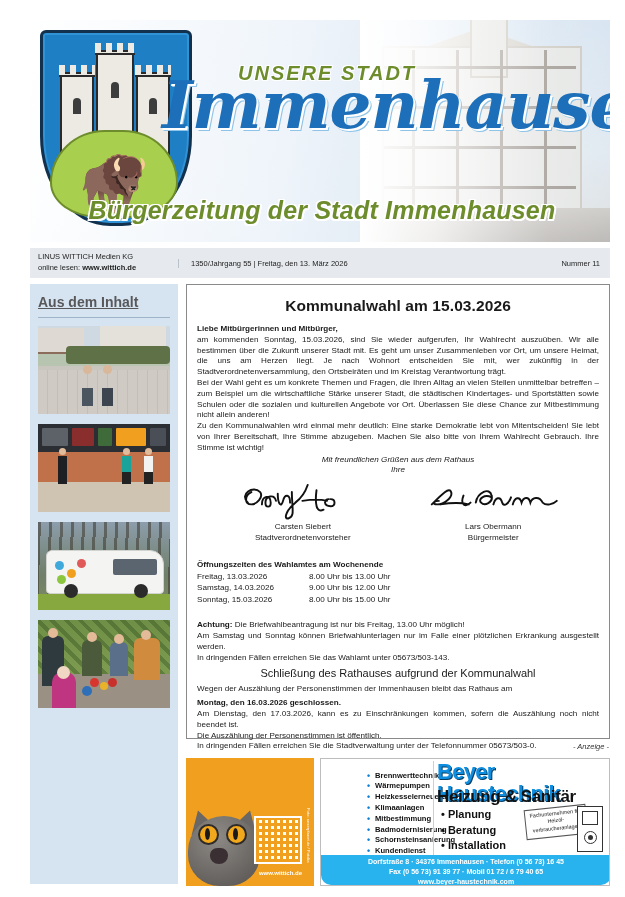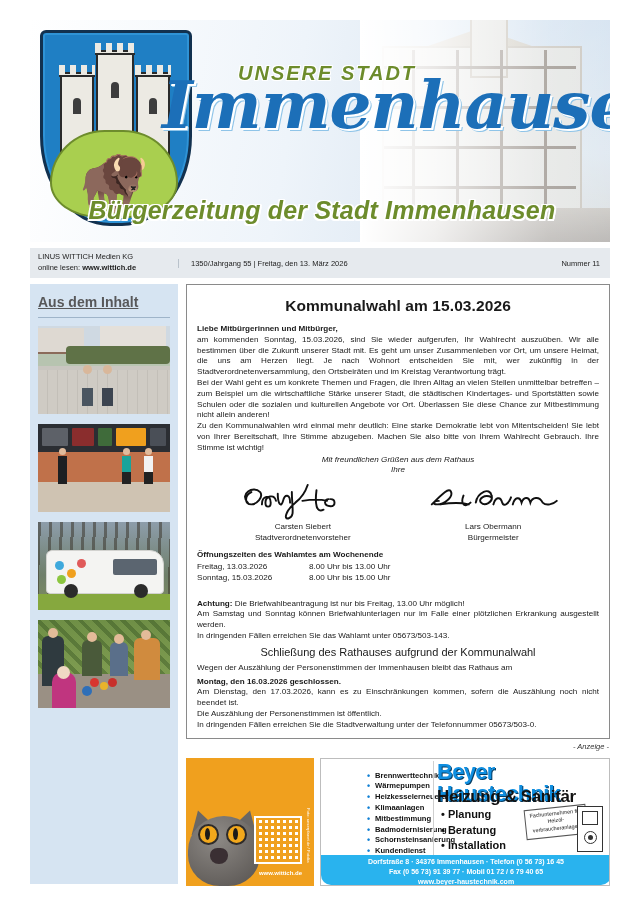--- a/index.html
+++ b/index.html
@@ -117,21 +117,21 @@
   .art p{margin:0;font-size:8.1px;line-height:1.335;text-align:justify;}
   .art .lead{font-weight:700;}
   .center{text-align:center !important;}
   .ital{font-style:italic;}
 
   .sigrow{display:flex;justify-content:space-between;margin:2px 18px 0 18px;}
   .sigcol{width:48%;text-align:center;}
   .sigimg{height:44px;display:block;margin:0 auto;}
   .signame{font-size:8.1px;line-height:1.3;}
 
-  .hours{font-size:8.1px;line-height:1.42;margin-top:6px;}
+  .hours{font-size:8.1px;line-height:1.42;margin-top:16px;}
   .hours .hh{font-weight:700;}
   .hours .row{display:flex;}
   .hours .row span:first-child{width:112px;}
 
   .art-h2{text-align:center;font-size:11px;font-weight:400;margin:4px 0 5px 0;}
 
   
   .anzeige{position:absolute;right:16px;top:742px;font-size:7.5px;font-style:italic;color:#333;}
 
   .ad-wittich{position:absolute;left:186px;top:758px;width:128px;height:128px;
@@ -366,20 +366,24 @@
       </div>
     </div>
 
     <div class="hours">
       <div class="hh">Öffnungszeiten des Wahlamtes am Wochenende</div>
       <div class="row">
         <span>Freitag, 13.03.2026</span>
         <span>8.00 Uhr bis 13.00 Uhr</span>
       </div>
       <div class="row">
+        <span>Samstag, 14.03.2026</span>
+        <span>9.00 Uhr bis 12.00 Uhr</span>
+      </div>
+      <div class="row">
         <span>Sonntag, 15.03.2026</span>
         <span>8.00 Uhr bis 15.00 Uhr</span>
       </div>
     </div>
 
     <p style="margin-top:15px;"><b>Achtung:</b><span> Die Briefwahlbeantragung ist nur bis Freitag, 13.00 Uhr möglich!</span></p>
     <p>Am Samstag und Sonntag können Briefwahlunterlagen nur im Falle einer plötzlichen Erkrankung ausgestellt werden.</p>
     <p>In dringenden Fällen erreichen Sie das Wahlamt unter 05673/503-143.</p>
 
     <div class="art-h2">Schließung des Rathauses aufgrund der Kommunalwahl</div>

